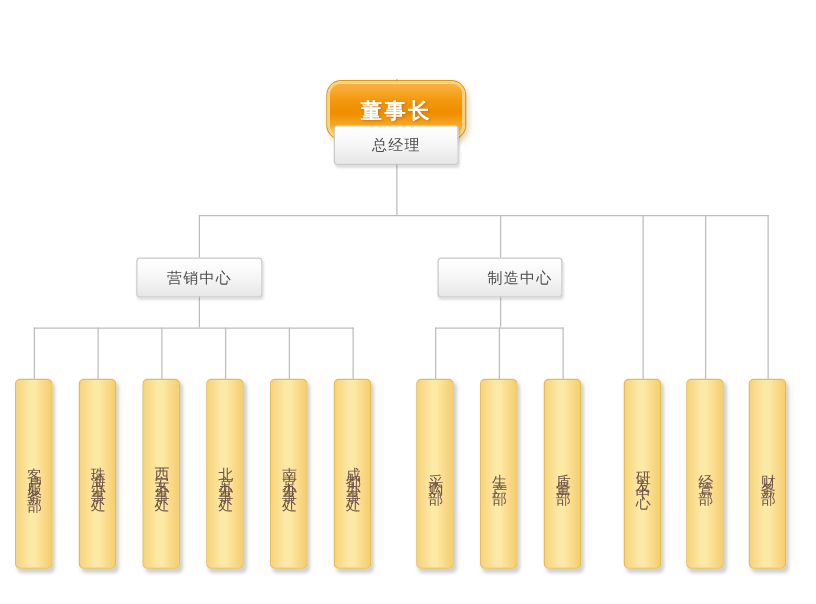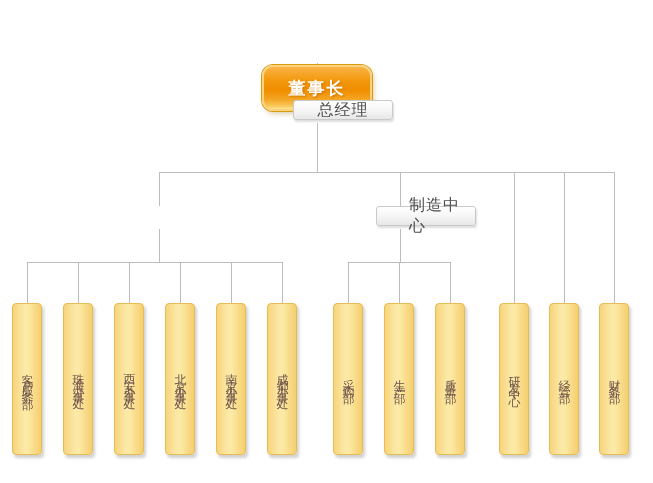--- a/index.html
+++ b/index.html
@@ -36,32 +36,31 @@
     font-size: 17px;
     font-weight: bold;
     letter-spacing: 2px;
     text-shadow: 1px 1px 2px rgba(200,110,0,0.85);
     cursor: pointer;
     margin-top: 48px;
   }
   
   .node-mid {
     position: absolute;
-    height: 20px;
+    height: 32px;
     box-sizing: border-box;
     border: 1px solid #c9c9c9;
     border-radius: 3px;
     background: linear-gradient(180deg, #ffffff 0%, #f7f7f7 45%, #e7e7e7 100%);
     box-shadow: 1px 2px 2px rgba(0,0,0,0.13);
     display: flex; align-items: center; justify-content: center;
     color: #4d4d4d;
-    font-size: 16px;
+    font-size: 12px;
     letter-spacing: 1px;
     cursor: pointer;
-    margin-left: 26px;
   }
   .node-gm        { left: 267px; top: 100px; width: 100px; }
   .node-marketing { left: 109px; top: 206px; width: 101px; }
   .node-mfg       { left: 350px; top: 206px; width: 100px; padding-left: 32px; }
   
   .node-leaf {
     position: absolute;
     top: 303px;
     width: 30px; height: 152px;
     box-sizing: border-box;
@@ -103,20 +102,21 @@
   <div class="line" style="left:282px; top:262px; width:1px; height:41px;"></div>
 
   <div class="line" style="left:400px; top:229px; width:1px; height:33px;"></div>
   <div class="line" style="left:348px; top:262px; width:103px; height:1px;"></div>
   <div class="line" style="left:348px; top:262px; width:1px; height:41px;"></div>
   <div class="line" style="left:399px; top:262px; width:1px; height:41px;"></div>
   <div class="line" style="left:450px; top:262px; width:1px; height:41px;"></div>
 
   <div class="node-root">董事长</div>
   <div class="node-mid node-gm">总经理</div>
+  <div class="node-mid node-marketing">营销中心</div>
   <div class="node-mid node-mfg">制造中心</div>
 
   <div class="node-leaf" style="left:12px;">客户服务部</div>
   <div class="node-leaf" style="left:63px;">珠海办事处</div>
   <div class="node-leaf" style="left:114px;">西安办事处</div>
   <div class="node-leaf" style="left:165px;">北京办事处</div>
   <div class="node-leaf" style="left:216px;">南京办事处</div>
   <div class="node-leaf" style="left:267px;">成都办事处</div>
 
   <div class="node-leaf" style="left:333px;">采购部</div>

